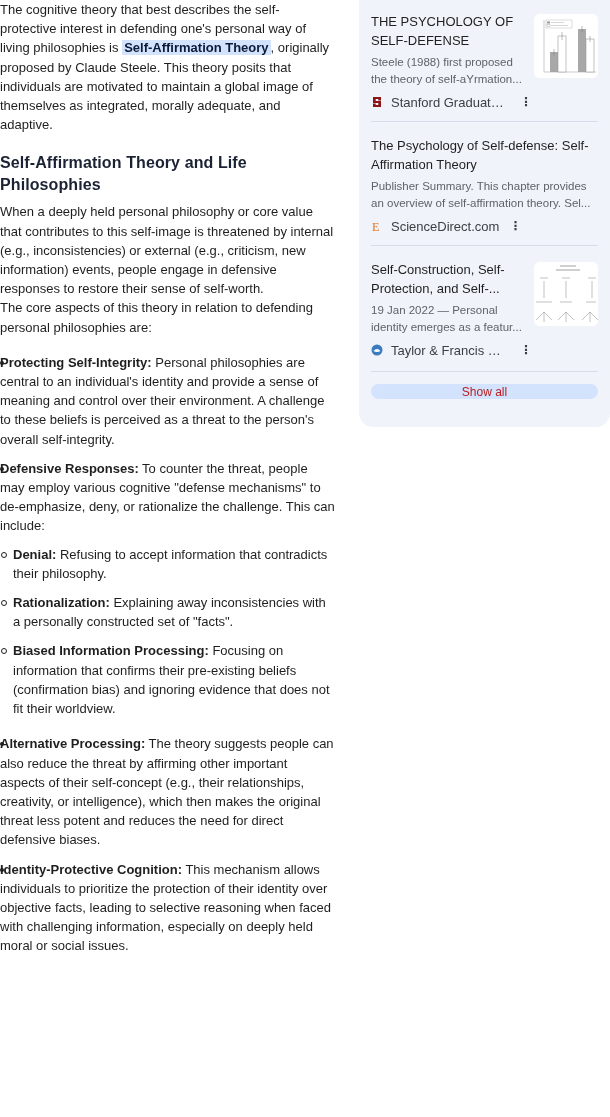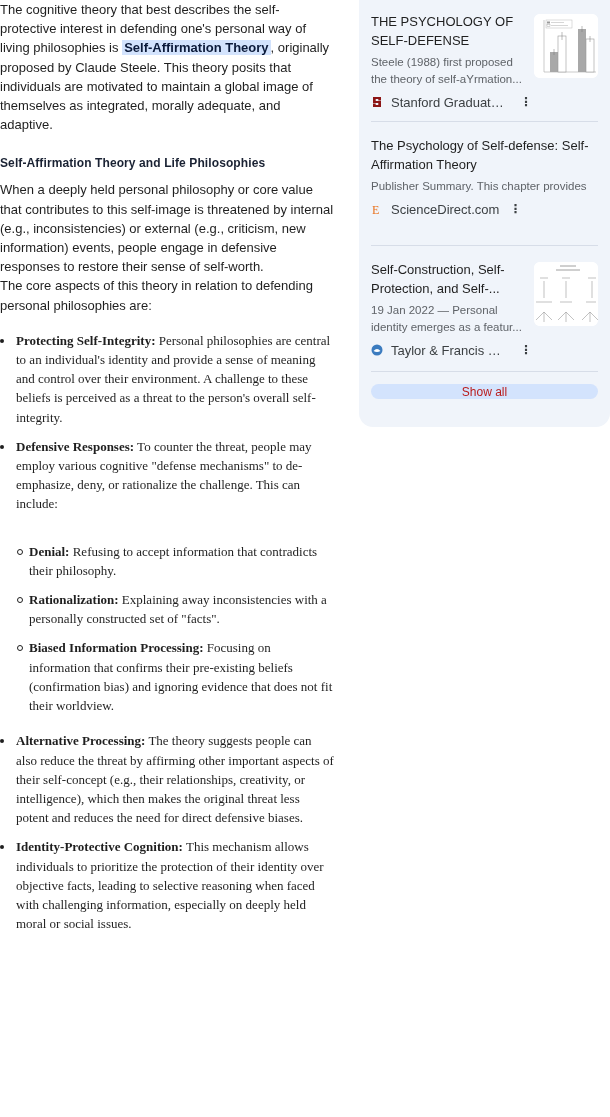--- a/index.html
+++ b/index.html
@@ -3,28 +3,28 @@
 <meta charset="utf-8">
 <style>
   * { box-sizing: border-box; margin: 0; padding: 0; }
   html, body { width: 610px; height: 1117px; background: #ffffff; overflow: hidden; }
   body { font-family: "Liberation Sans", "DejaVu Sans", sans-serif; color: #1f1f1f; position: relative; }
 
   .main { position: absolute; left: 0; top: 0; width: 335px; font-size: 13px; line-height: 19.2px; color: #1f1f1f; }
   .main p { margin: 0; }
   .intro { padding-top: 0; }
   .hl { background: #d3e3fd; border-radius: 0; padding: 0 2px; font-weight: bold; color: #0b1a3a; }
-  .h2 { font-size: 12px; line-height: 22px; font-weight: bold; color: #1a2233; margin-top: 18px; margin-bottom: 6px; letter-spacing: 0.1px; }
+  .h2 { font-size: 16px; line-height: 22px; font-weight: bold; color: #1a2233; margin-top: 18px; margin-bottom: 6px; letter-spacing: 0.1px; }
   .para2 { margin-top: 0; }
   .para3 { margin-top: 19px; }
 
   ul.bl { list-style: none; margin-top: 16px; }
-  ul.bl > li { position: relative; padding-left: 16px; margin-bottom: 10px; font-family: Liberation Serif, serif; }
+  ul.bl > li { position: relative; margin-bottom: 10px; }
   ul.bl > li::before { content: ""; position: absolute; left: 0; top: 8px; width: 4px; height: 4px; background: #1f1f1f; border-radius: 50%; }
-  ul.sub { list-style: none; margin-top: 28px; margin-bottom: 16px; }
+  ul.sub { list-style: none; margin-top: 9px; margin-bottom: 16px; }
   ul.sub > li { position: relative; padding-left: 13px; margin-bottom: 10px; }
   ul.sub > li::before { content: ""; position: absolute; left: 1px; top: 7px; width: 4px; height: 4px; border: 1px solid #1f1f1f; border-radius: 50%; }
   b { font-weight: bold; color: #1f1f1f; }
   .outro { margin-top: 16px; }
 
   .side { position: absolute; left: 359px; top: 0; width: 251px; height: 427px; background: #f0f4fa; border-radius: 0 0 14px 14px; padding: 0 12px 16px 12px; }
   .card { display: flex; padding: 12px 0 10px 0; border-bottom: 1px solid #d7dde8; position: relative; }
   .card .txt { flex: 1; min-width: 0; }
   .card .title { font-size: 13px; line-height: 19px; color: #1f1f1f; }
   .card .snip { font-size: 11.5px; line-height: 17px; color: #5f6368; margin-top: 4px; white-space: nowrap; overflow: hidden; text-overflow: ellipsis; }
@@ -97,20 +97,21 @@
         <line x1="48" y1="12" x2="48" y2="18" stroke="#777" stroke-width="0.5"></line>
         <line x1="56" y1="22" x2="56" y2="28" stroke="#777" stroke-width="0.5"></line>
       </svg>
     </div>
   </div>
 
   <div class="card card2">
     <div class="txt">
       <div class="title">The Psychology of Self-defense: Self-Affirmation Theory</div>
       <div class="snip">Publisher Summary. This chapter provides</div>
+      <div class="snip" style="margin-top:0">an overview of self-affirmation theory. Sel...</div>
       <div class="src">
         <svg class="fav" viewBox="0 0 12 12">
             <text x="1" y="11" font-family="Liberation Serif, serif" font-size="12" fill="#e9711c">E</text>
           </svg>
         <span class="sname">ScienceDirect.com</span>
         <span class="more">⋮</span>
       </div>
     </div>
   </div>
 

